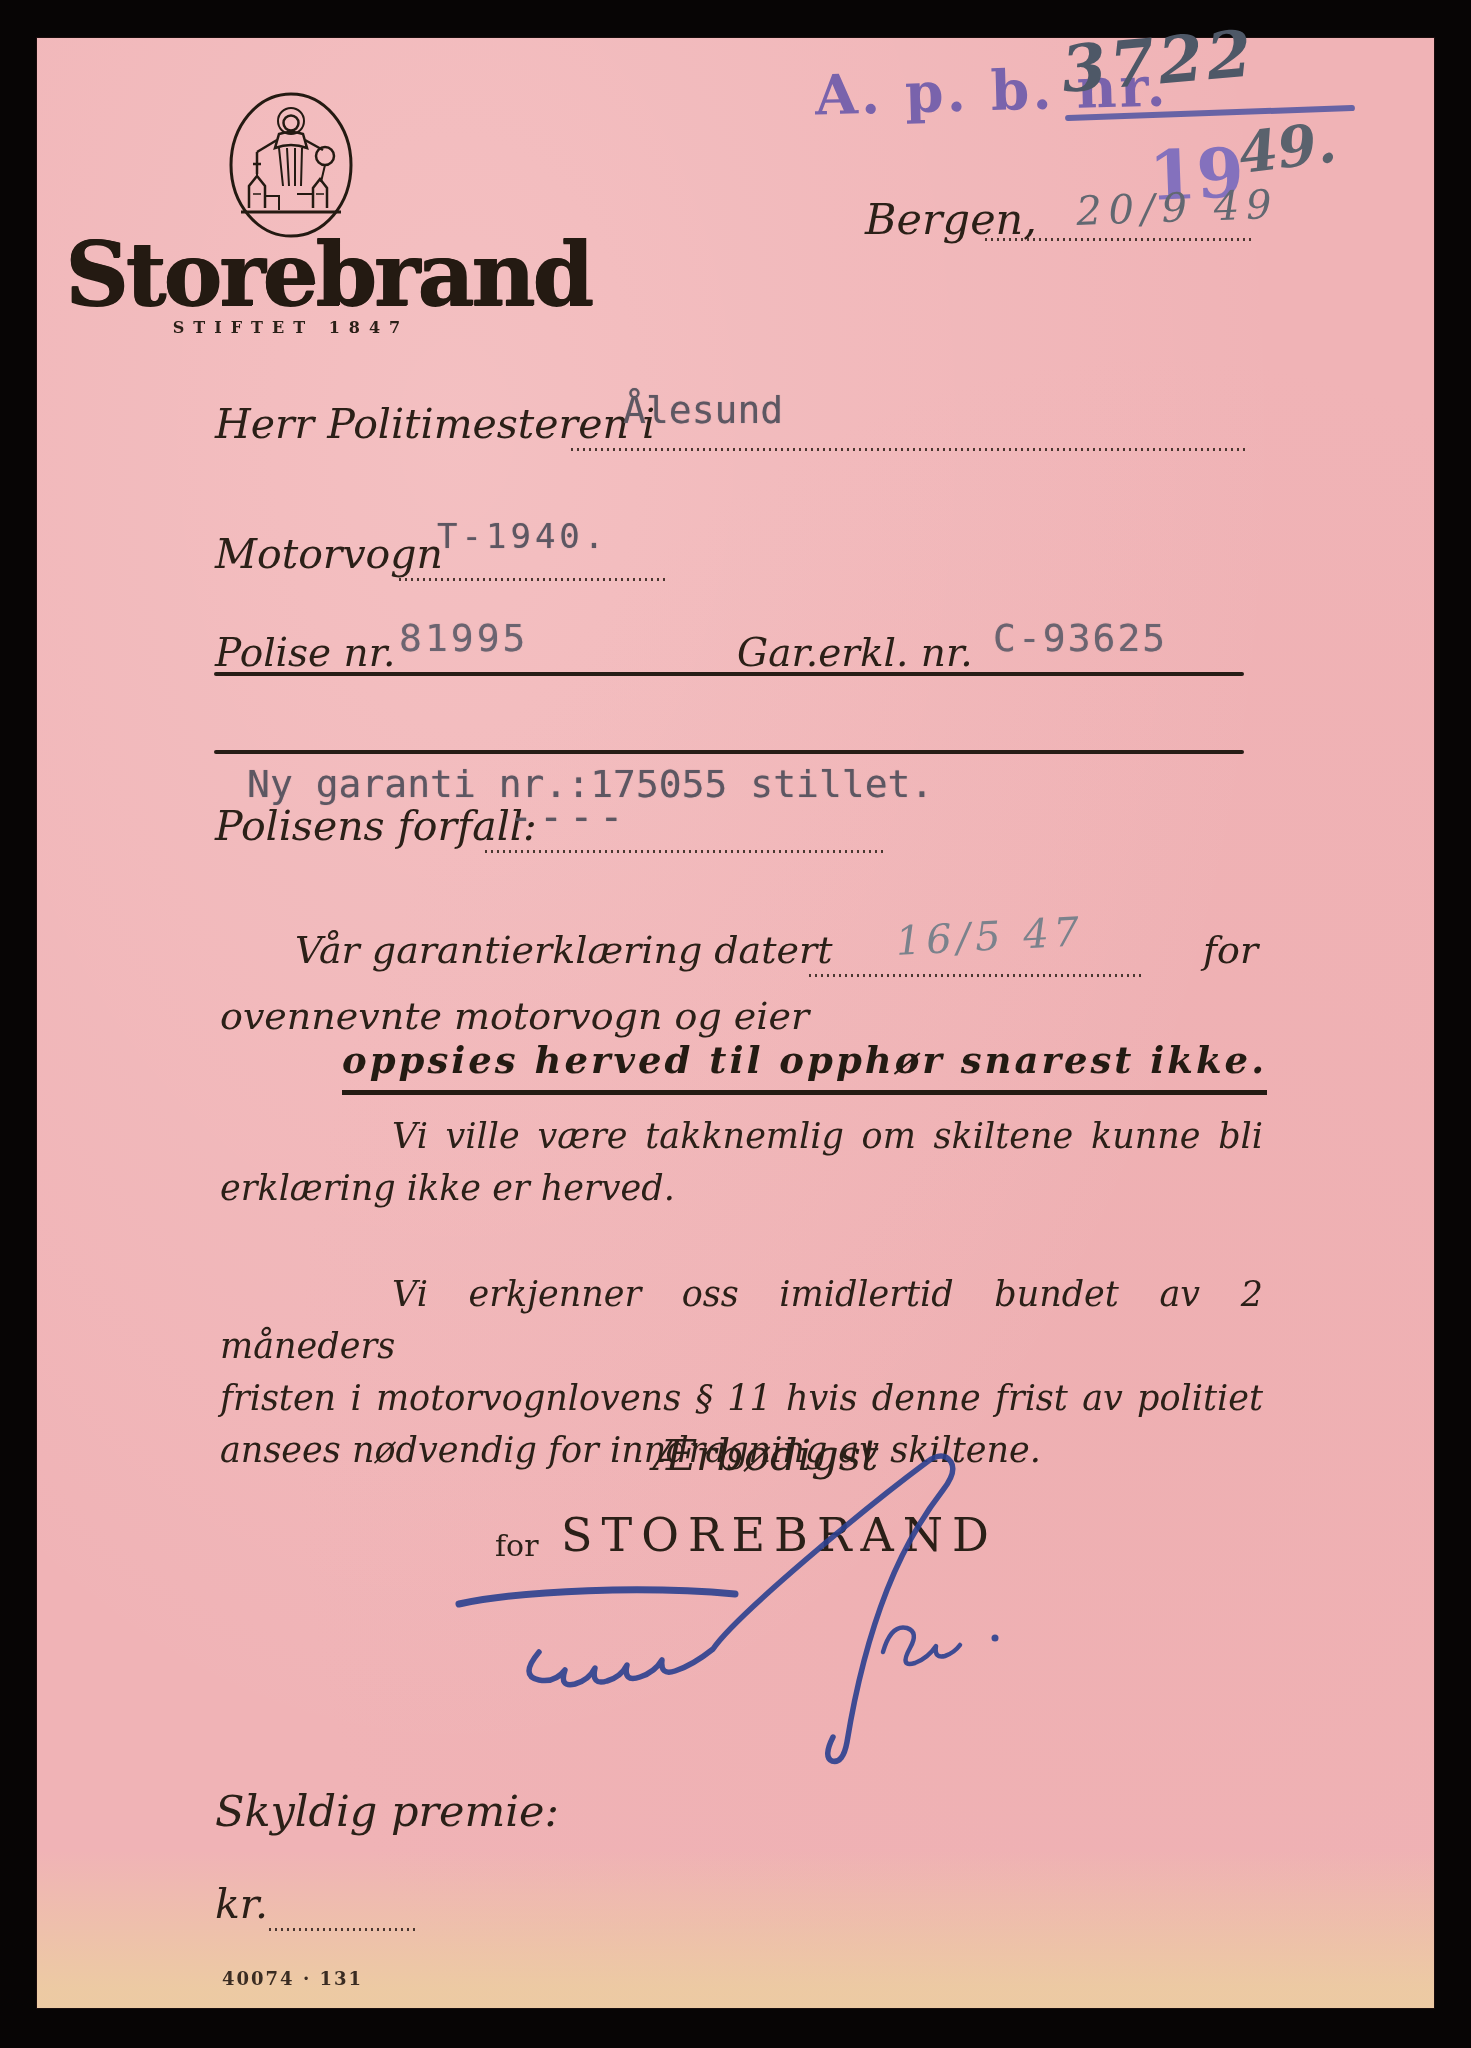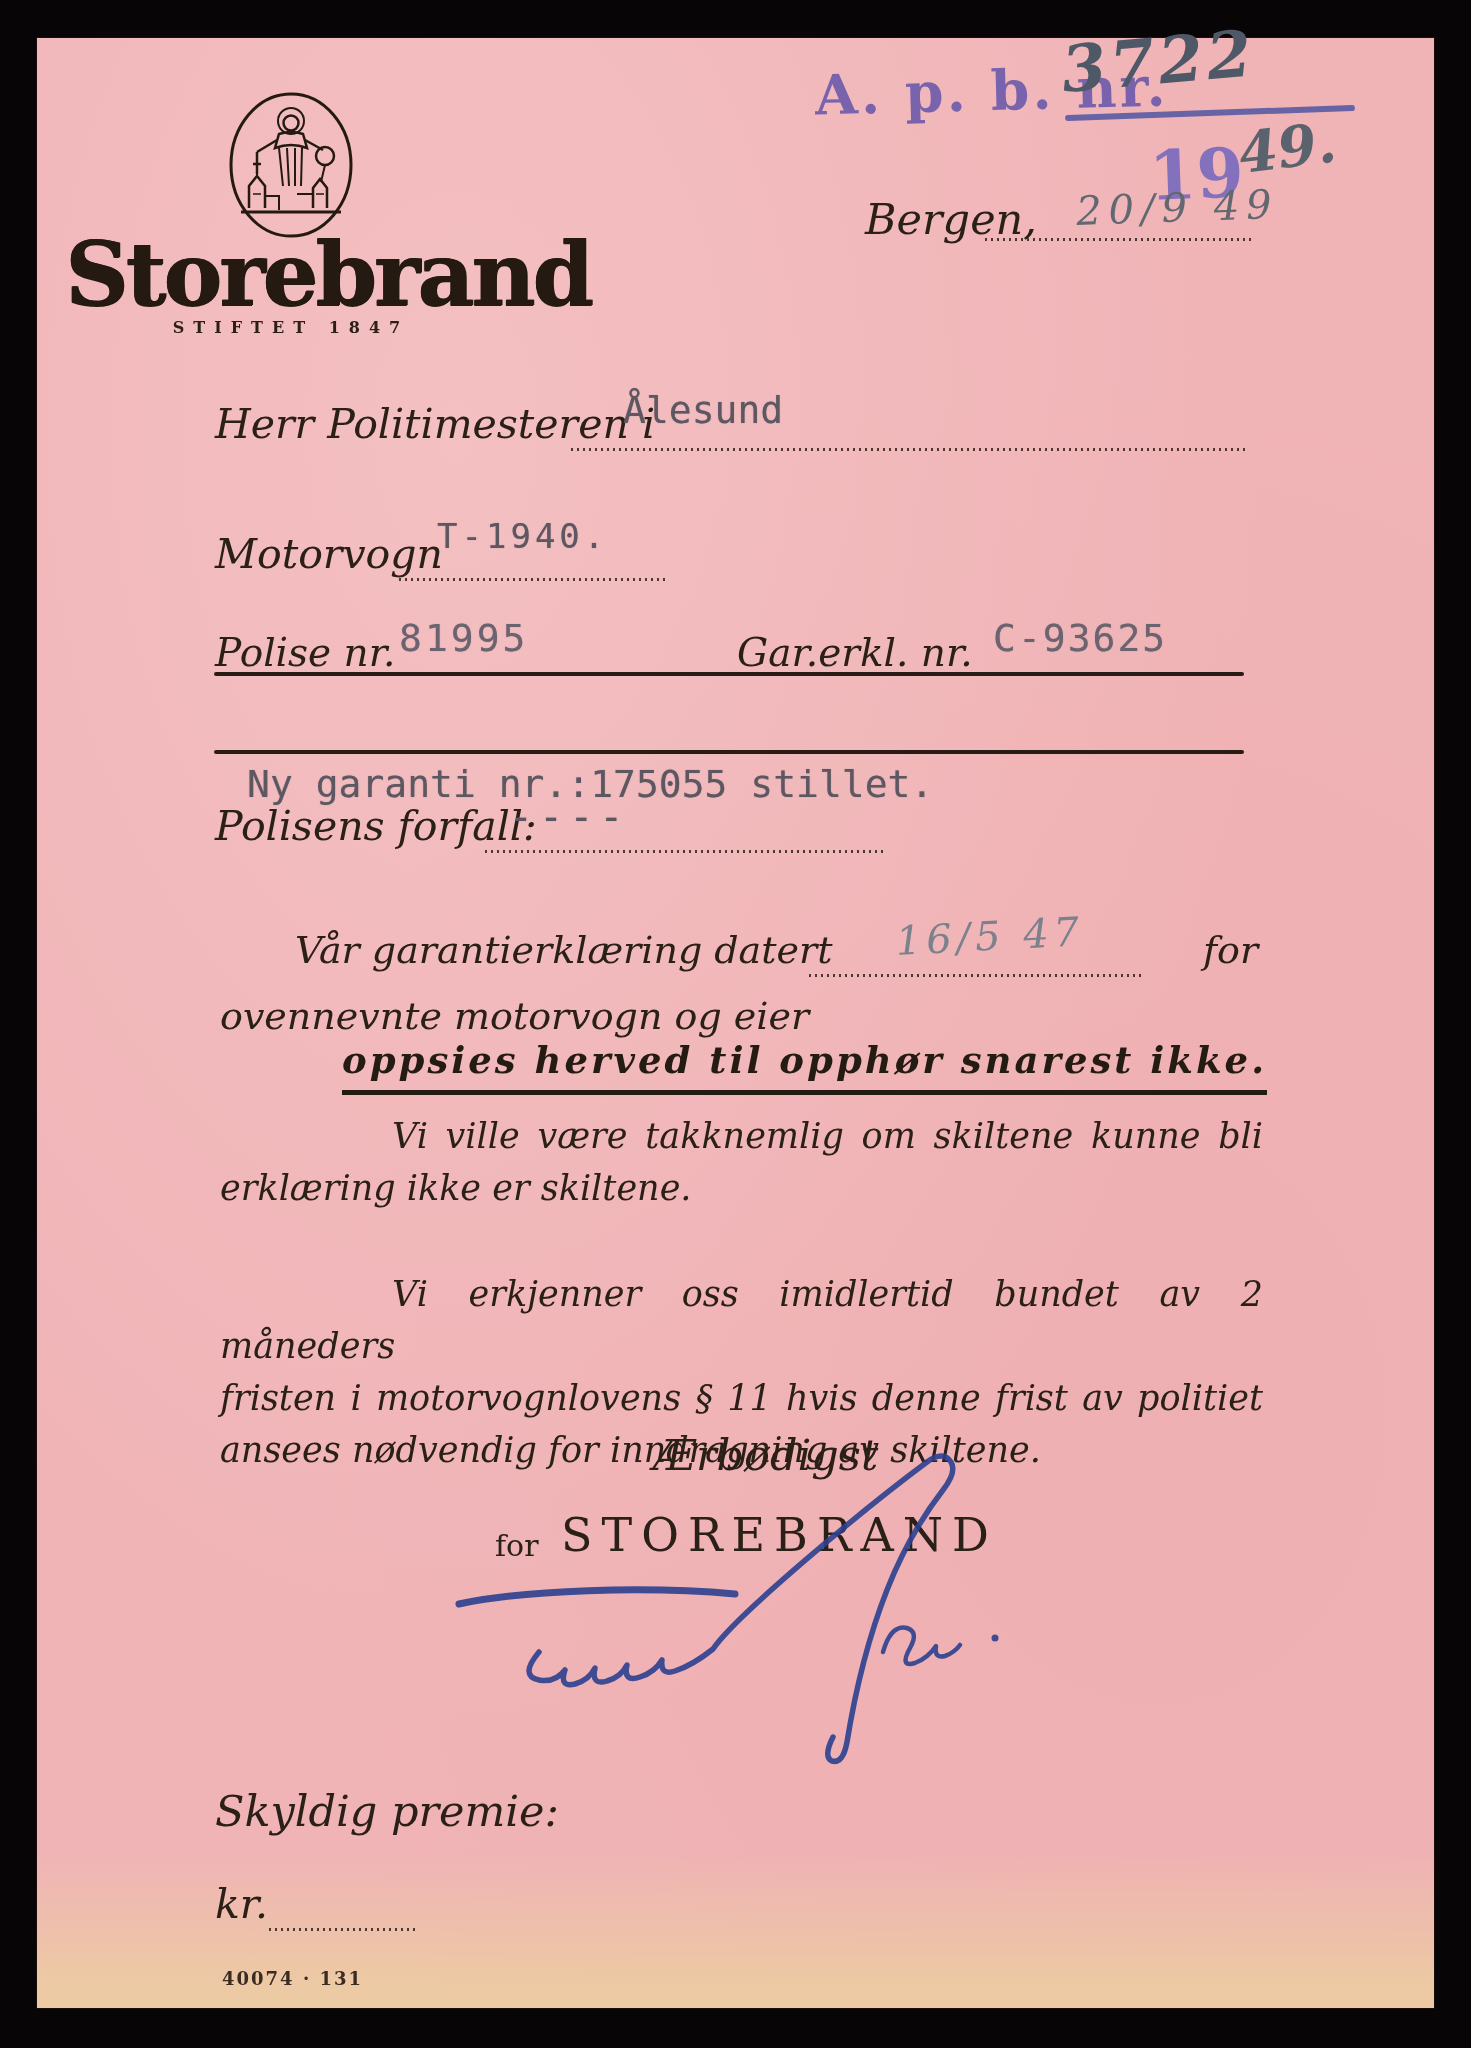--- a/index.html
+++ b/index.html
@@ -97,21 +97,21 @@
 
   <div class="abs it" style="left:258px;top:890px;font-size:38px;">Vår garantierklæring datert</div>
   <div class="abs dotted" style="left:772px;top:936px;width:336px;"></div>
   <div class="abs hand" style="left:860px;top:880px;font-size:40px;color:#7b828c;letter-spacing:5px;transform:rotate(-3deg);">16/5 47</div>
   <div class="abs it" style="left:1166px;top:890px;font-size:38px;">for</div>
   <div class="abs it" style="left:183px;top:948px;font-size:38px;margin-top:8px;">ovennevnte motorvogn og eier</div>
   <div class="abs emph" style="left:305px;top:1000px;">oppsies herved til opphør snarest ikke.</div>
 
   <div class="abs" style="left:183px;top:1072px;width:1043px;">
     <div class="bodyline jline" style="text-indent:172px;">Vi ville være takknemlig om skiltene kunne bli</div>
-    <div class="bodyline">erklæring ikke er skiltene.</div>
+    <div class="bodyline">erklæring ikke er herved.</div>
   </div>
   <div class="abs" style="left:183px;top:1230px;width:1043px;">
     <div class="bodyline jline" style="text-indent:172px;">Vi erkjenner oss imidlertid bundet av 2 måneders</div>
     <div class="bodyline jline">fristen i motorvognlovens § 11 hvis denne frist av politiet</div>
     <div class="bodyline">ansees nødvendig for inndragning av skiltene.</div>
   </div>
 
   <div class="abs it" style="left:616px;top:1392px;font-size:43px;">Ærbødigst</div>
   <div class="abs" style="left:458px;top:1490px;font-size:30px;color:#2b2018;">for</div>
   <div class="abs" style="left:524px;top:1470px;font-size:46px;letter-spacing:9px;color:#2b2018;">STOREBRAND</div>

